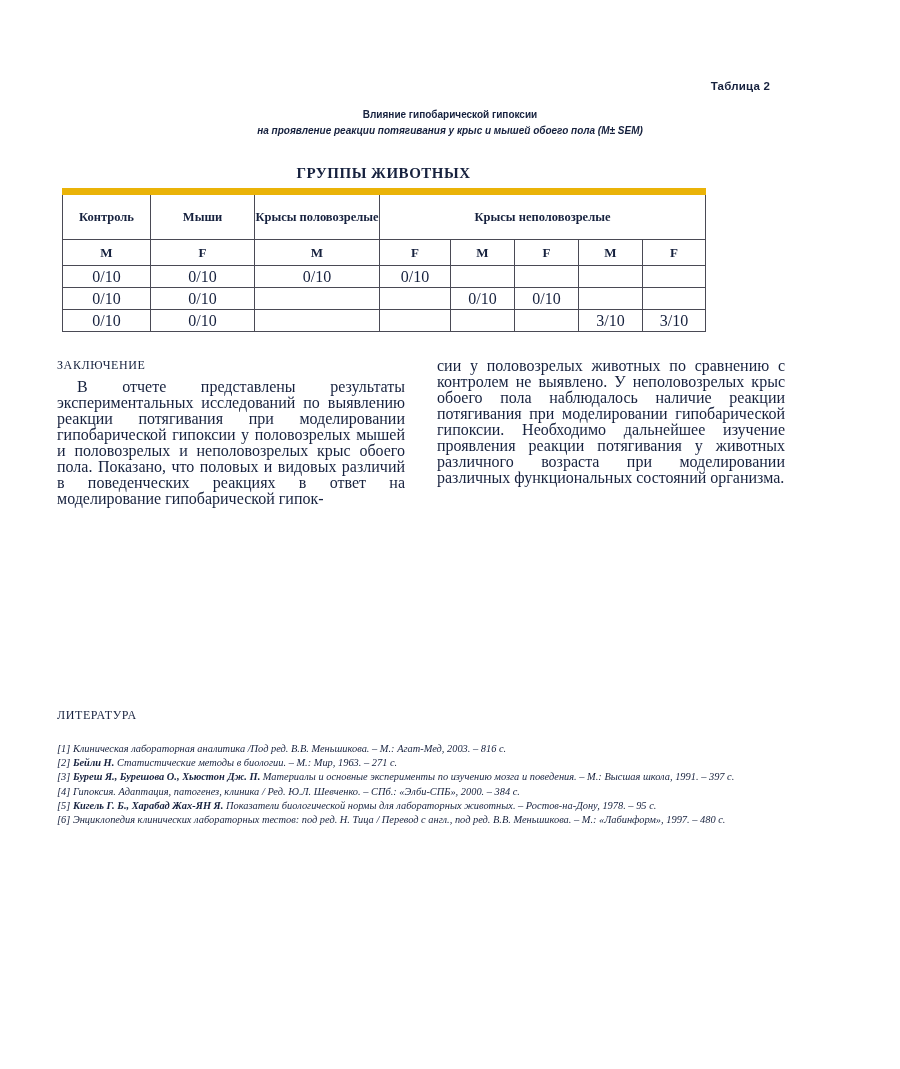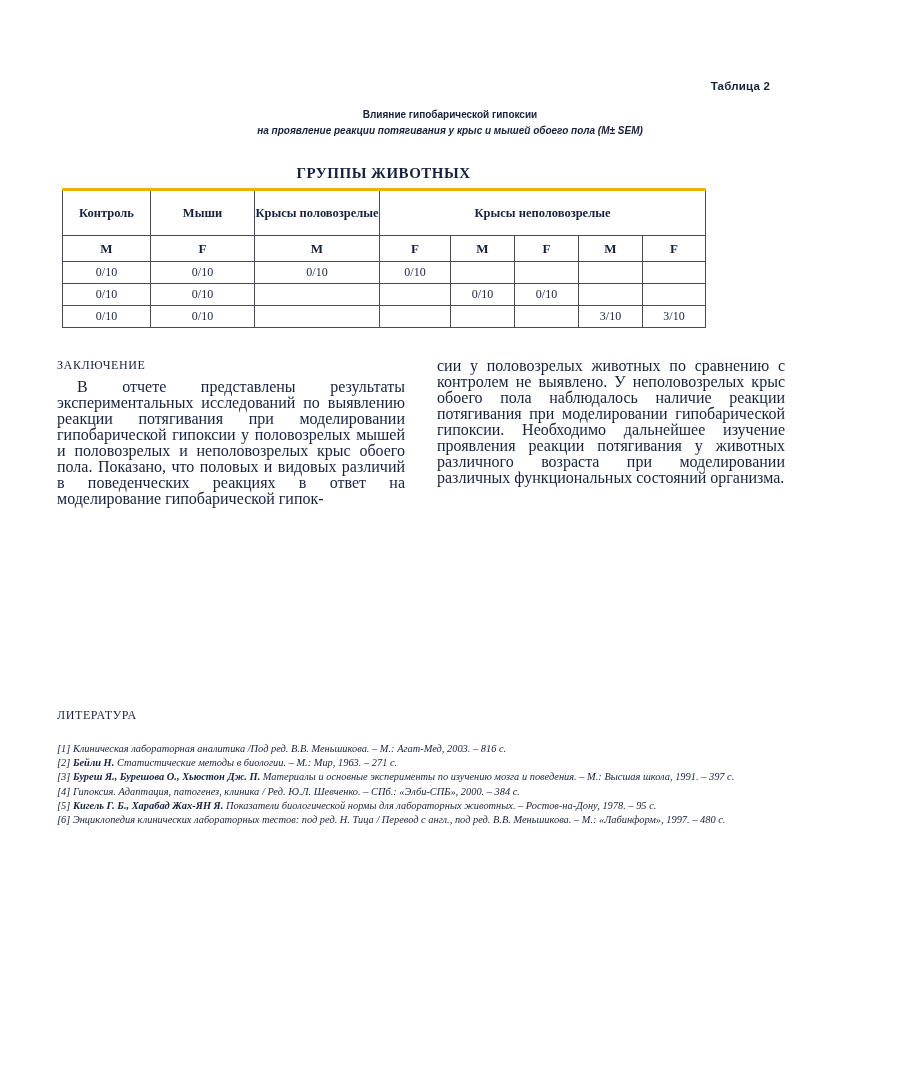--- a/index.html
+++ b/index.html
@@ -67,34 +67,34 @@
     color: #16213e;
   }
   .data-table td, .data-table th {
     border: 1px solid #4a4a55;
     padding: 0;
     text-align: center;
     vertical-align: middle;
     font-weight: normal;
   }
   .data-table tr.grp-row th {
-    border-top: 3px solid #eab308;
+    border-top: 7px solid #eab308;
     height: 44px;
     font-size: 12.5px;
     font-weight: bold;
     line-height: 14px;
   }
   .data-table tr.sex-row th {
     height: 25px;
     font-size: 13px;
     font-weight: bold;
   }
   .data-table tr.data-row td {
     height: 21px;
-    font-size: 12px;
+    font-size: 16px;
     margin-left: 8px;
   }
   .data-table tr.data-row.last td {
     border-bottom: 1px solid #4a4a55;
   }
 
   
   .section-title {
     position: absolute;
     font-family: "Liberation Serif", serif;

